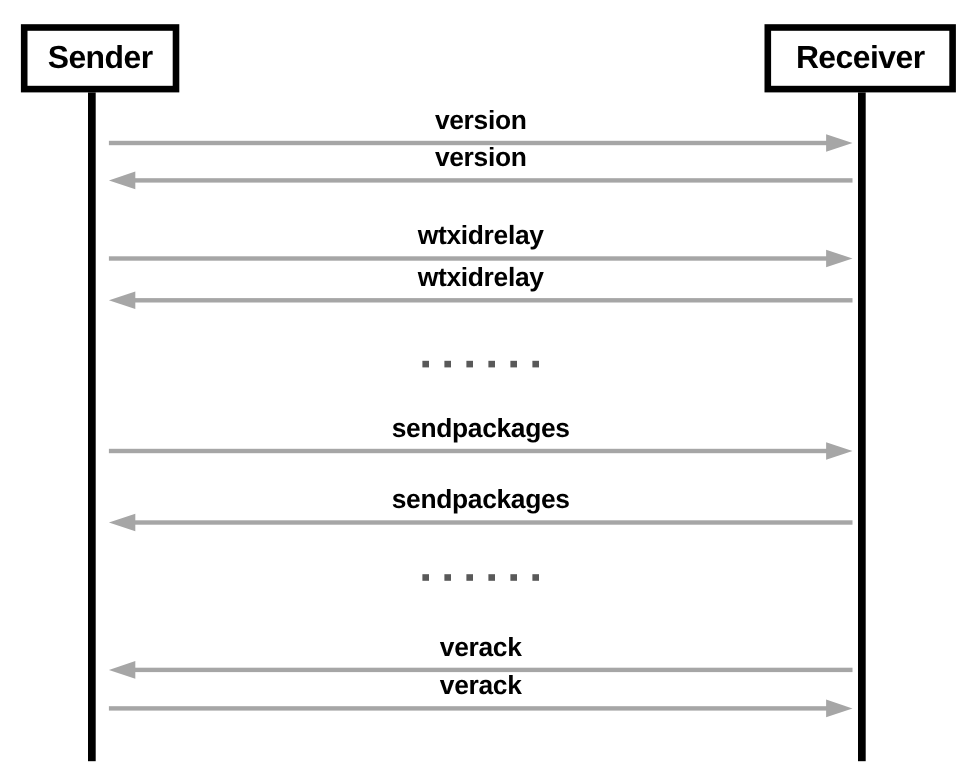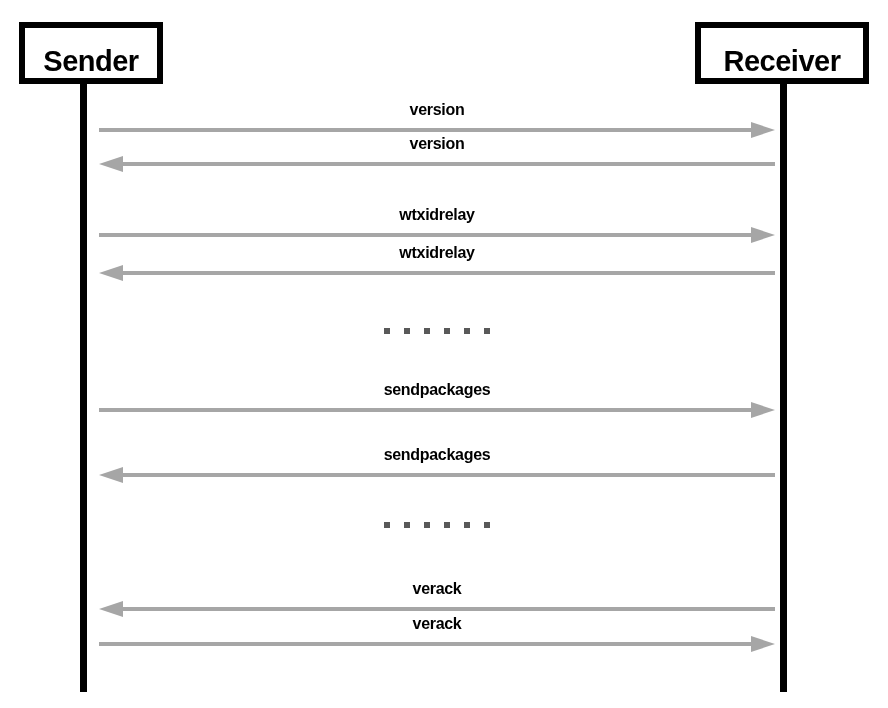--- a/index.html
+++ b/index.html
@@ -19,21 +19,21 @@
     overflow: hidden;
   }
   
   .participant {
     position: absolute;
     top: 22px;
     height: 62px;
     border: 6px solid var(--black);
     background: var(--background);
     display: flex;
-    align-items: flex-end;
+    align-items: center;
     justify-content: center;
     font-size: 29px;
     font-weight: 700;
     letter-spacing: -0.5px;
     color: var(--black);
     z-index: 2;
   }
   .participant.sender   { left: 19px;  width: 144px; }
   .participant.receiver { left: 695px; width: 174px; }
   
@@ -48,21 +48,21 @@
   .lifeline.sender   { left: 80px;  }
   .lifeline.receiver { left: 780px; }
   
   .msg {
     position: absolute;
     left: 99px;
     width: 676px;
   }
   .msg-label {
     text-align: center;
-    font-size: 16px;
+    font-size: 24px;
     font-weight: 700;
     letter-spacing: -0.3px;
     line-height: 24px;
     color: var(--black);
   }
   .arrow {
     position: relative;
     height: 16px;
   }
   .shaft {

